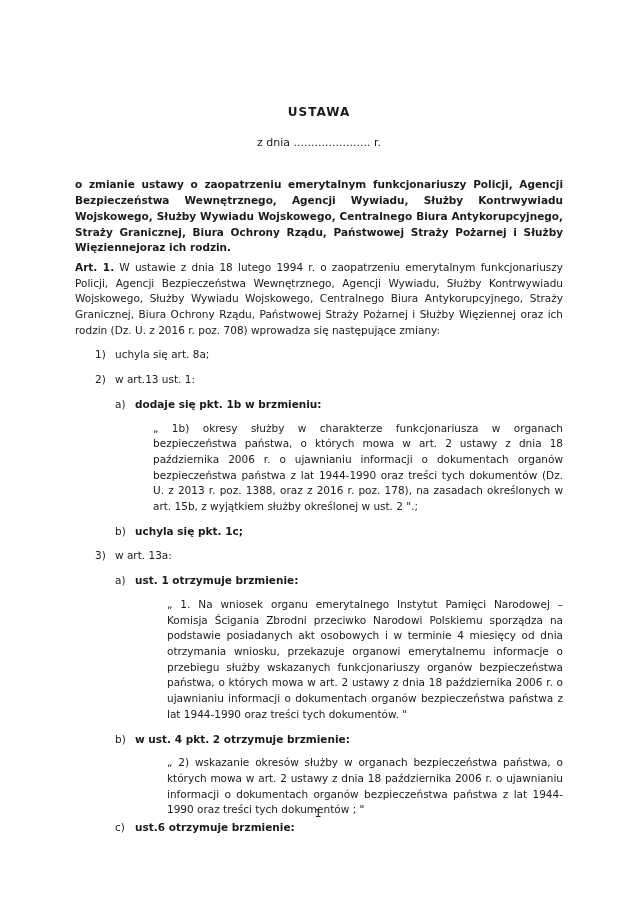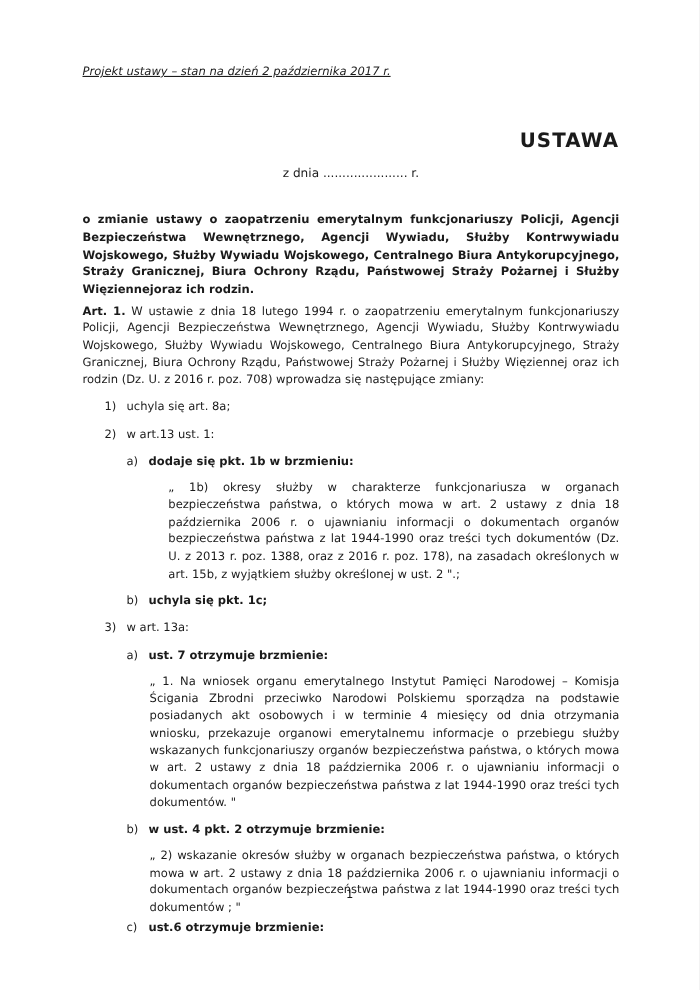--- a/index.html
+++ b/index.html
@@ -25,23 +25,23 @@
     margin-left: 75px;
     width: 488px;
   }
   .header-note {
     font-style: italic;
     text-decoration: underline;
     white-space: nowrap;
   }
   .law-heading {
     margin-top: 47px;
-    text-align: right;
+    text-align: center;
     font-weight: bold;
-    font-size: 18px;
+    font-size: 12px;
     letter-spacing: 1px;
   }
   .date-line {
     margin-top: 14px;
     text-align: center;
     font-size: 11px;
   }
   .subject {
     margin-top: 27px;
     font-weight: bold;
@@ -79,41 +79,40 @@
     font-weight: bold;
   }
   .l2.tight {
     margin-top: 2px;
   }
   .quote {
     margin: 8px 0 4px 78px;
     text-align: justify;
   }
   .quote.shallow {
-    margin-left: 61px;
+    margin-left: 92px;
   }
   .quote.no-bottom {
     margin-bottom: 0;
   }
   .page-number {
     position: absolute;
     top: 806px;
     left: 0;
     width: 100%;
     text-align: center;
     font-size: 10.5px;
   }
 </style>
 </head>
 <body>
 
 <div class="page">
   <div class="content">
 
-    <div class="header-note">Projekt ustawy – stan na dzień  2 października  2017 r.</div>
 
     <div class="law-heading">USTAWA</div>
 
     <div class="date-line">z dnia ...................... r.</div>
 
     <div class="subject">o zmianie ustawy o zaopatrzeniu emerytalnym funkcjonariuszy Policji, Agencji Bezpieczeństwa Wewnętrznego, Agencji Wywiadu, Służby Kontrwywiadu Wojskowego, Służby Wywiadu Wojskowego, Centralnego Biura Antykorupcyjnego, Straży Granicznej, Biura Ochrony Rządu, Państwowej Straży Pożarnej i Służby Więziennejoraz ich rodzin.</div>
 
     <div class="article">
       <span class="art-label">Art. 1.</span>
       <span>W ustawie z dnia 18 lutego 1994 r. o zaopatrzeniu emerytalnym funkcjonariuszy Policji, Agencji Bezpieczeństwa Wewnętrznego, Agencji Wywiadu, Służby Kontrwywiadu Wojskowego, Służby Wywiadu Wojskowego, Centralnego Biura Antykorupcyjnego, Straży Granicznej, Biura Ochrony Rządu, Państwowej Straży Pożarnej i Służby Więziennej oraz ich rodzin (Dz. U. z 2016 r. poz. 708) wprowadza się następujące zmiany:</span>
@@ -141,21 +140,21 @@
       <div class="txt">uchyla się pkt. 1c;</div>
     </div>
 
     <div class="l1">
       <div class="num">3)</div>
       <div class="txt">w art. 13a:</div>
     </div>
 
     <div class="l2">
       <div class="num">a)</div>
-      <div class="txt">ust. 7 otrzymuje brzmienie:</div>
+      <div class="txt">ust. 1 otrzymuje brzmienie:</div>
     </div>
 
     <div class="quote shallow">„ 1. Na wniosek organu emerytalnego Instytut Pamięci Narodowej – Komisja Ścigania Zbrodni przeciwko Narodowi Polskiemu sporządza na podstawie posiadanych akt osobowych i w terminie 4 miesięcy od dnia otrzymania wniosku, przekazuje organowi emerytalnemu informacje o przebiegu służby wskazanych funkcjonariuszy organów bezpieczeństwa państwa, o których mowa w art. 2 ustawy z dnia 18 października 2006 r. o ujawnianiu informacji o dokumentach organów bezpieczeństwa państwa z lat 1944-1990 oraz treści tych dokumentów. "</div>
 
     <div class="l2">
       <div class="num">b)</div>
       <div class="txt">w ust. 4 pkt. 2 otrzymuje brzmienie:</div>
     </div>
 
     <div class="quote shallow no-bottom">„ 2) wskazanie okresów służby w organach bezpieczeństwa państwa, o których mowa w art. 2 ustawy z dnia 18 października 2006 r. o ujawnianiu informacji o dokumentach organów bezpieczeństwa państwa z lat 1944-1990 oraz treści tych dokumentów ; "</div>

